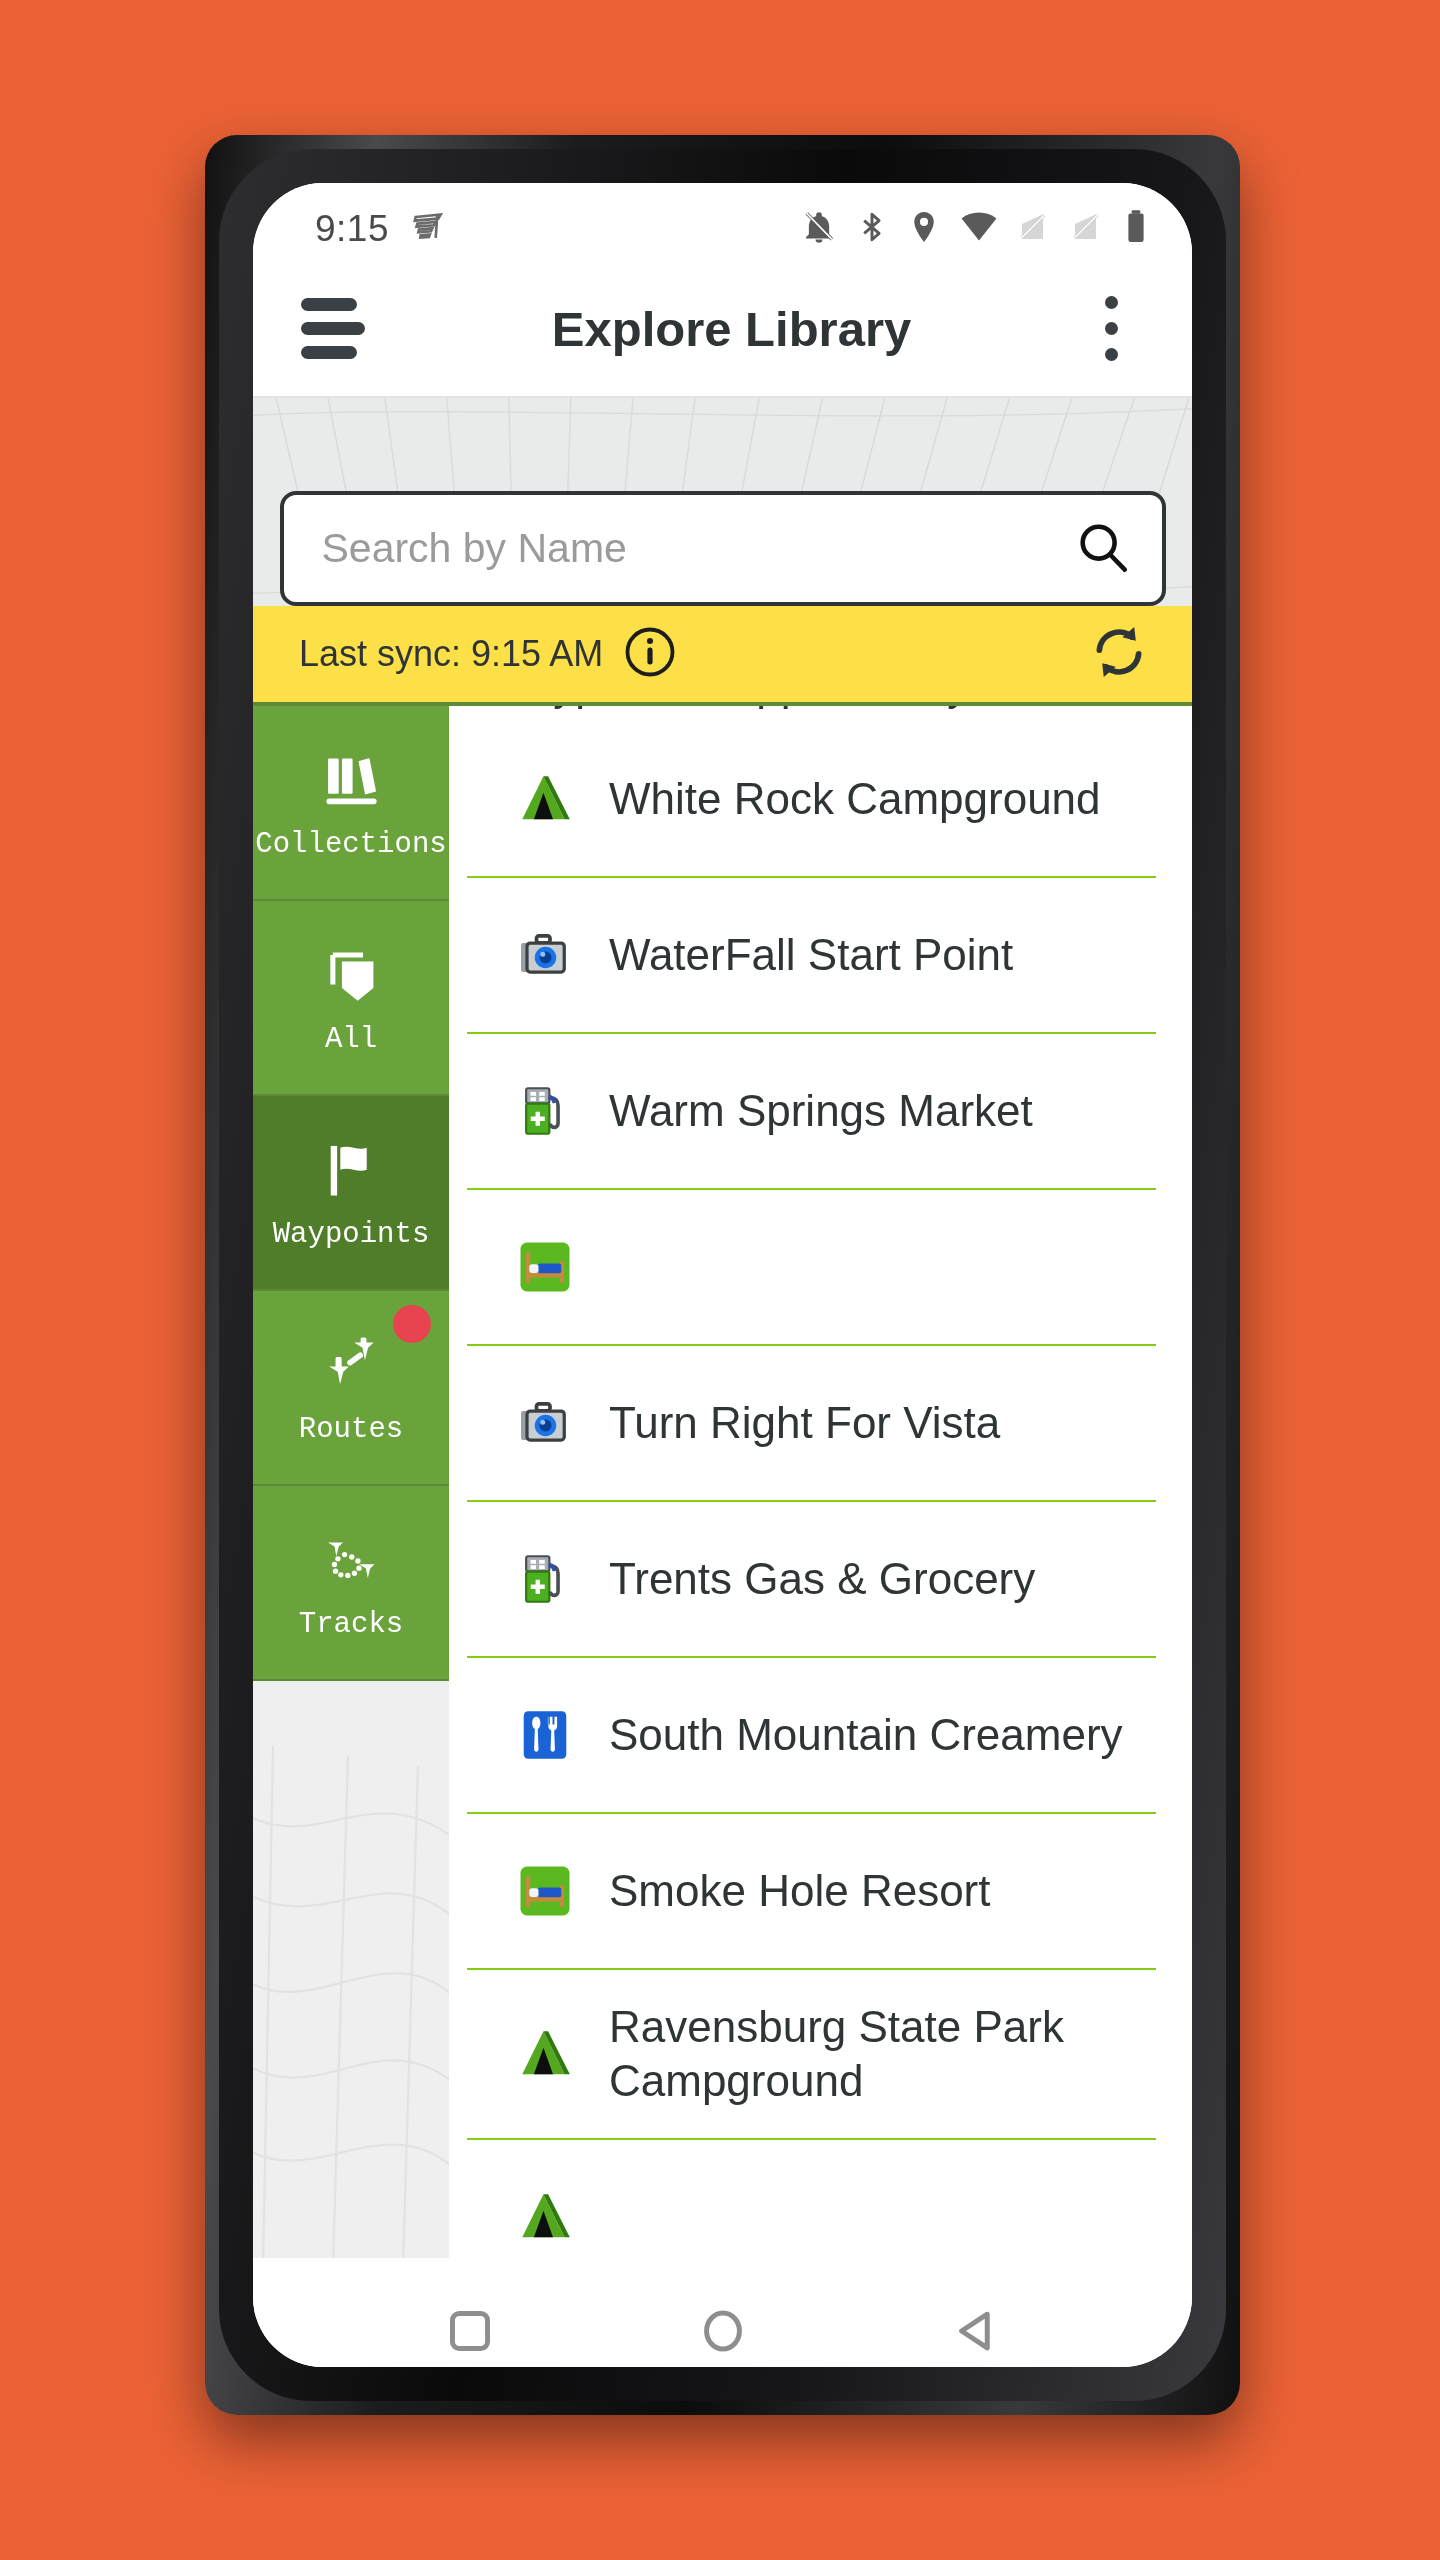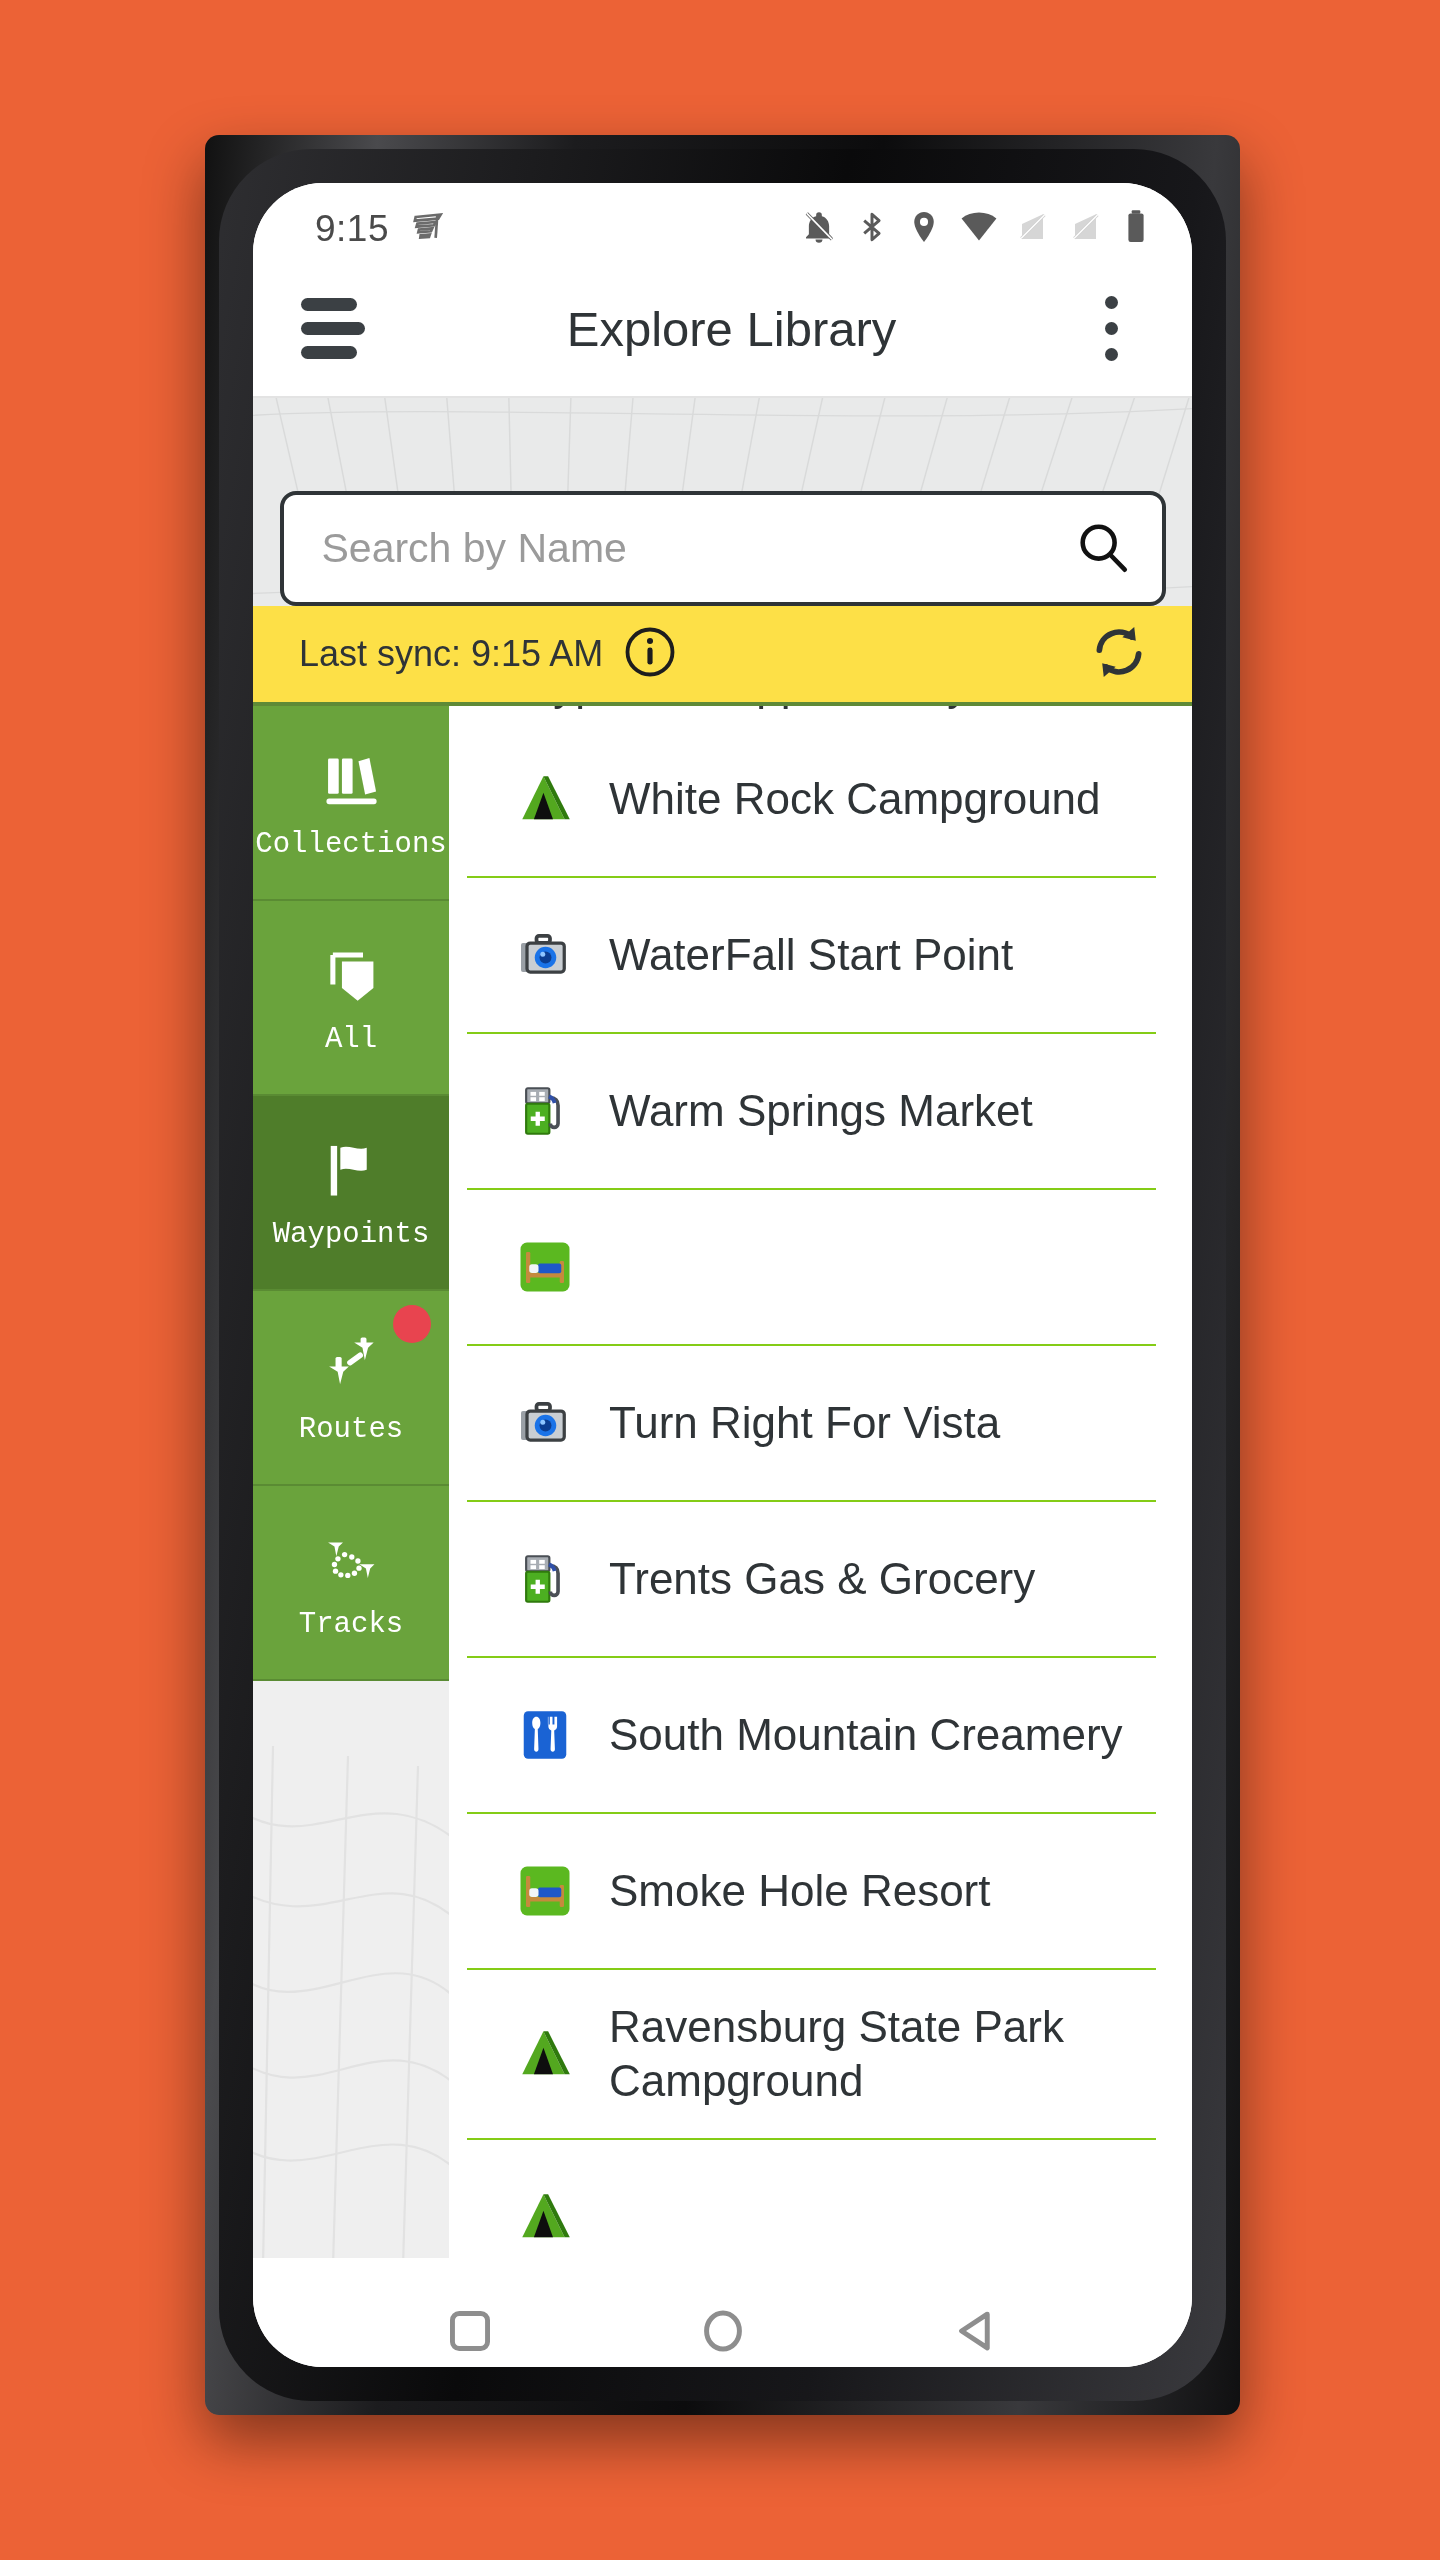--- a/index.html
+++ b/index.html
@@ -8,21 +8,21 @@
     background: #EC6236;
     font-family: "Liberation Sans", sans-serif;
     overflow: hidden;
   }
 
   
   #phone-frame {
     position: absolute;
     left: 205px; top: 135px;
     width: 1035px; height: 2280px;
-    border-radius: 14px;
+    border-radius: 32px;
     background: linear-gradient(95deg,#111 0%,#4a4a4d 14%,#1c1c1e 30%,#0c0c0d 55%,#39393c 82%,#101011 100%);
     box-shadow: 0 26px 60px rgba(0,0,0,.45);
   }
   #phone-inner-bezel {
     position: absolute; left: 14px; top: 14px;
     width: calc(100% - 28px); height: calc(100% - 28px);
     border-radius: 92px;
     background: linear-gradient(100deg,#2e2e31,#0a0a0b 45%,#17171a 70%,#3a3a3e);
   }
   #phone-screen {
@@ -55,21 +55,21 @@
     height: 137px; width: 100%;
     display: flex; align-items: center;
     background: #fff; padding: 0 46px 0 48px;
     border-bottom: 2px solid #e3e3e3;
   }
   #hamburger-btn { width: 86px; display: flex; flex-direction: column; gap: 11px; cursor: pointer; }
   #hamburger-btn i { display: block; height: 13px; border-radius: 7px; background: #3b4044; }
   #hamburger-btn i:nth-child(1) { width: 56px; }
   #hamburger-btn i:nth-child(2) { width: 64px; }
   #hamburger-btn i:nth-child(3) { width: 56px; }
-  #app-title { flex: 1; text-align: center; font-size: 49px; color: #2f3437; font-weight: 400; }
+  #app-title { flex: 1; text-align: center; font-size: 49px; color: #2f3437; font-weight: 700; }
   #overflow-btn { width: 70px; display: flex; flex-direction: column; align-items: center; gap: 13px; cursor: pointer; }
   #overflow-btn i { width: 13px; height: 13px; border-radius: 50%; background: #3b4044; display: block; }
 
   
   #search-band {
     position: relative; height: 208px; width: 100%;
     background: #e9eaea; overflow: hidden;
     display: flex; align-items: flex-end; justify-content: center;
   }
   #search-band svg.topo { position: absolute; inset: 0; width: 100%; height: 100%; }

